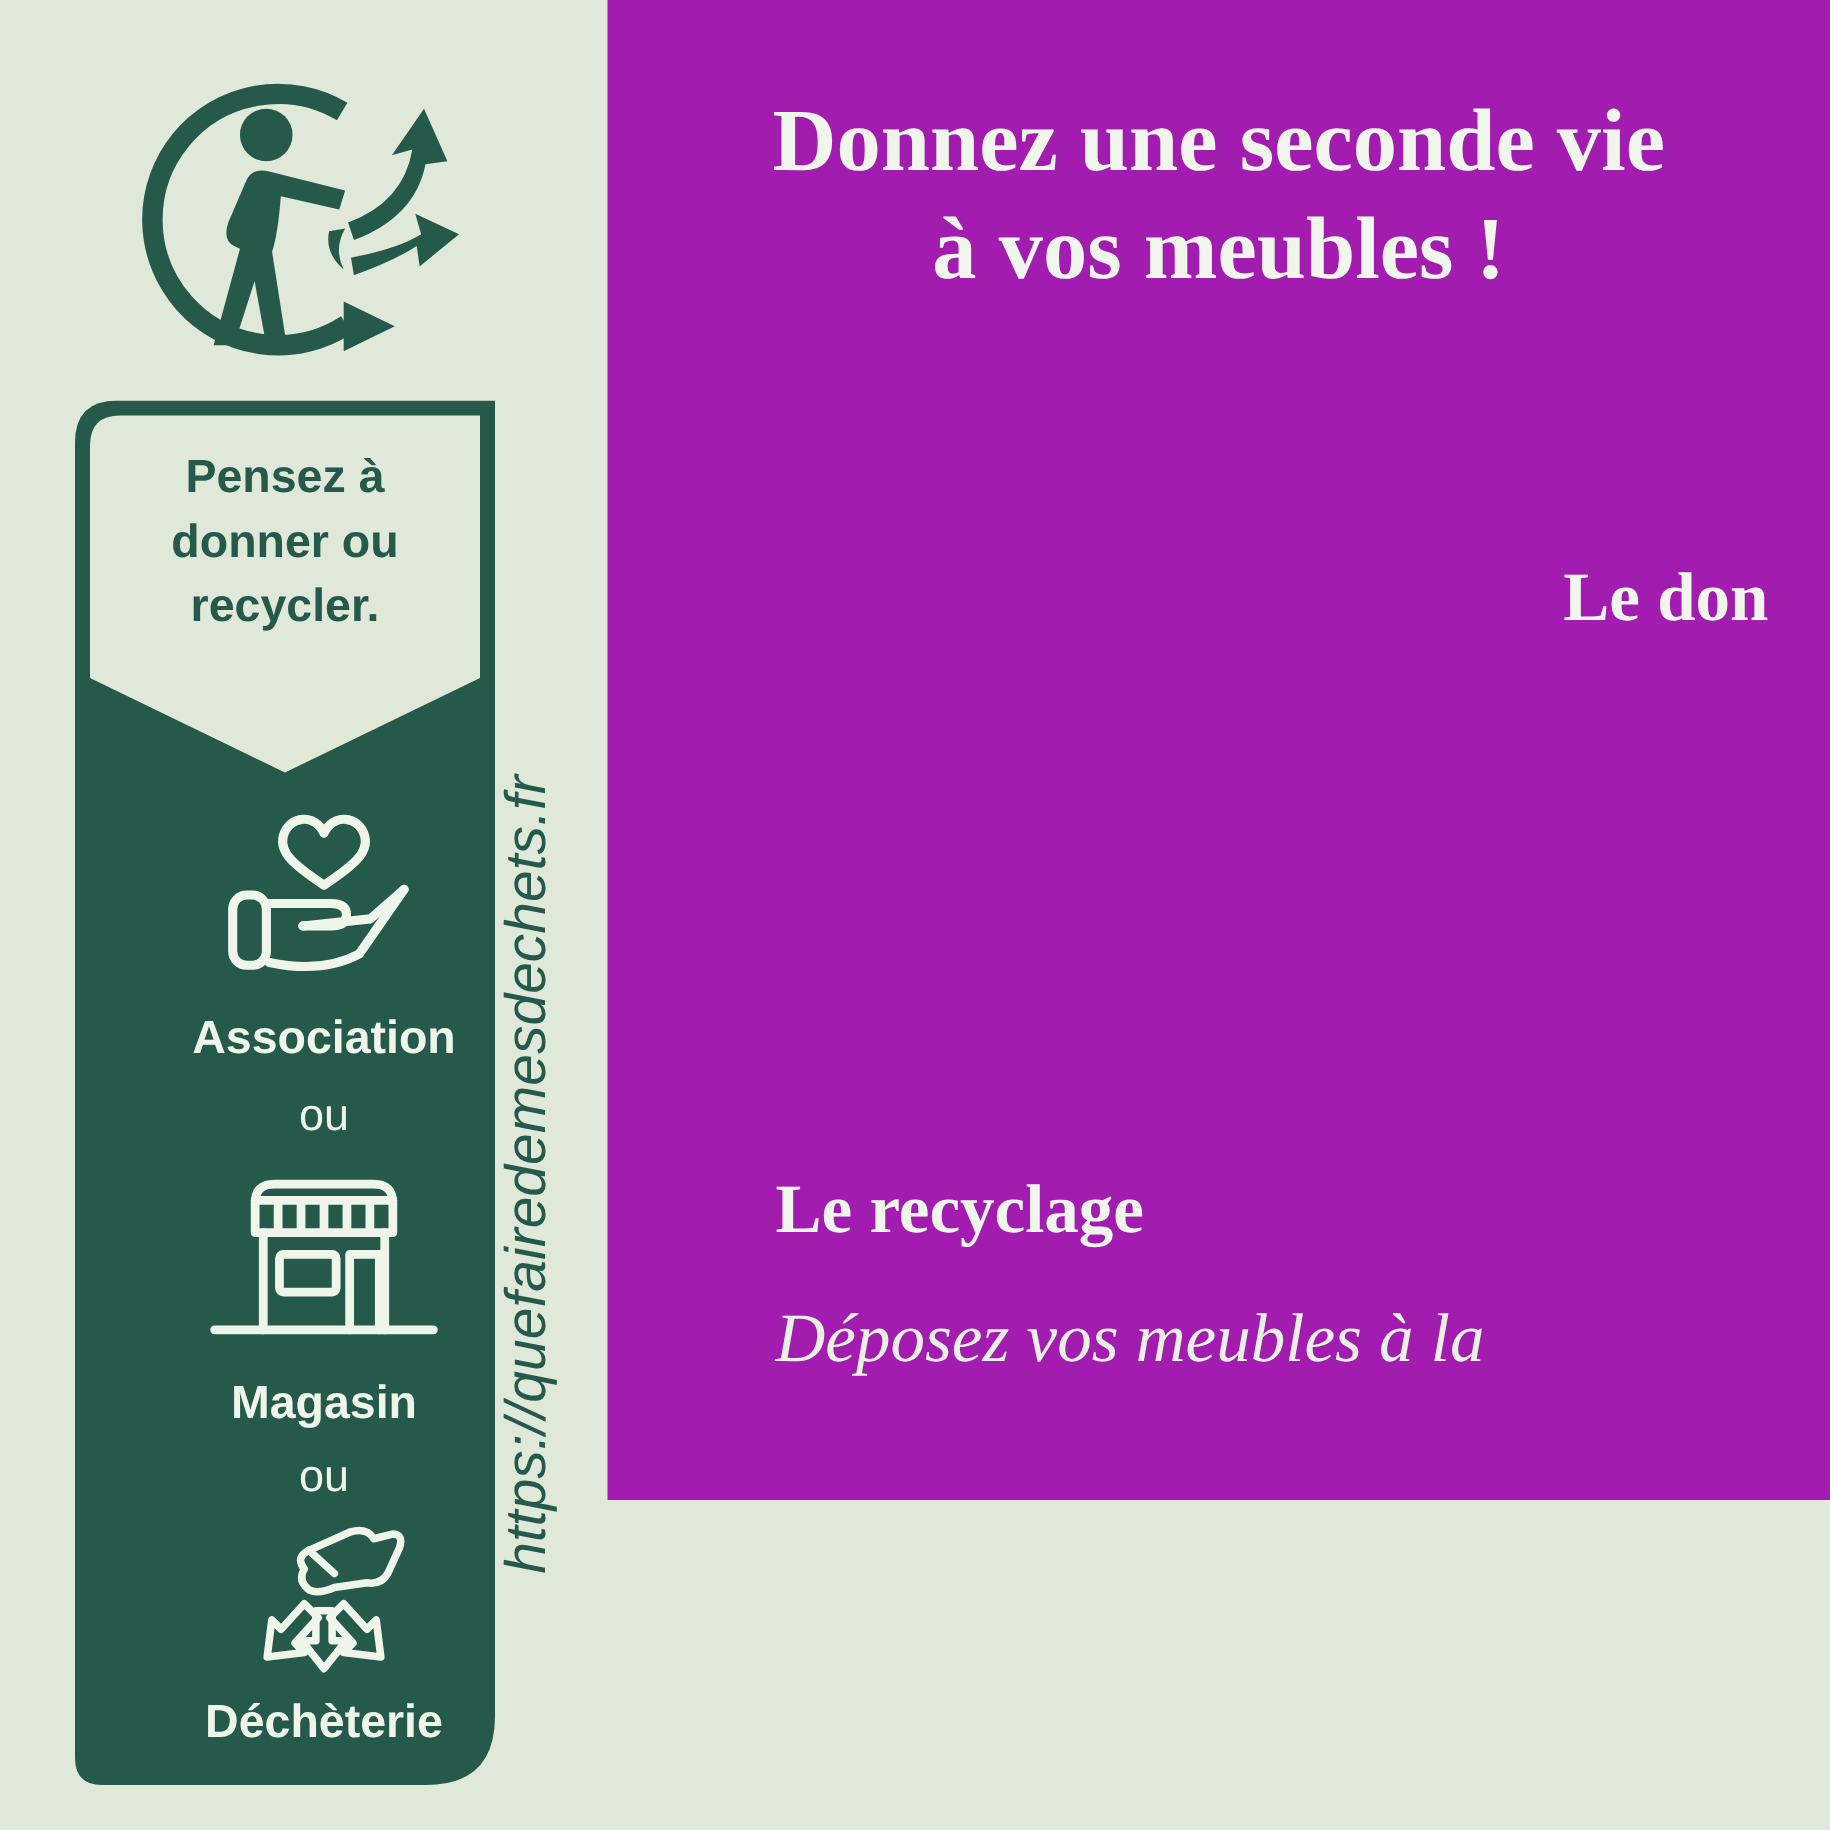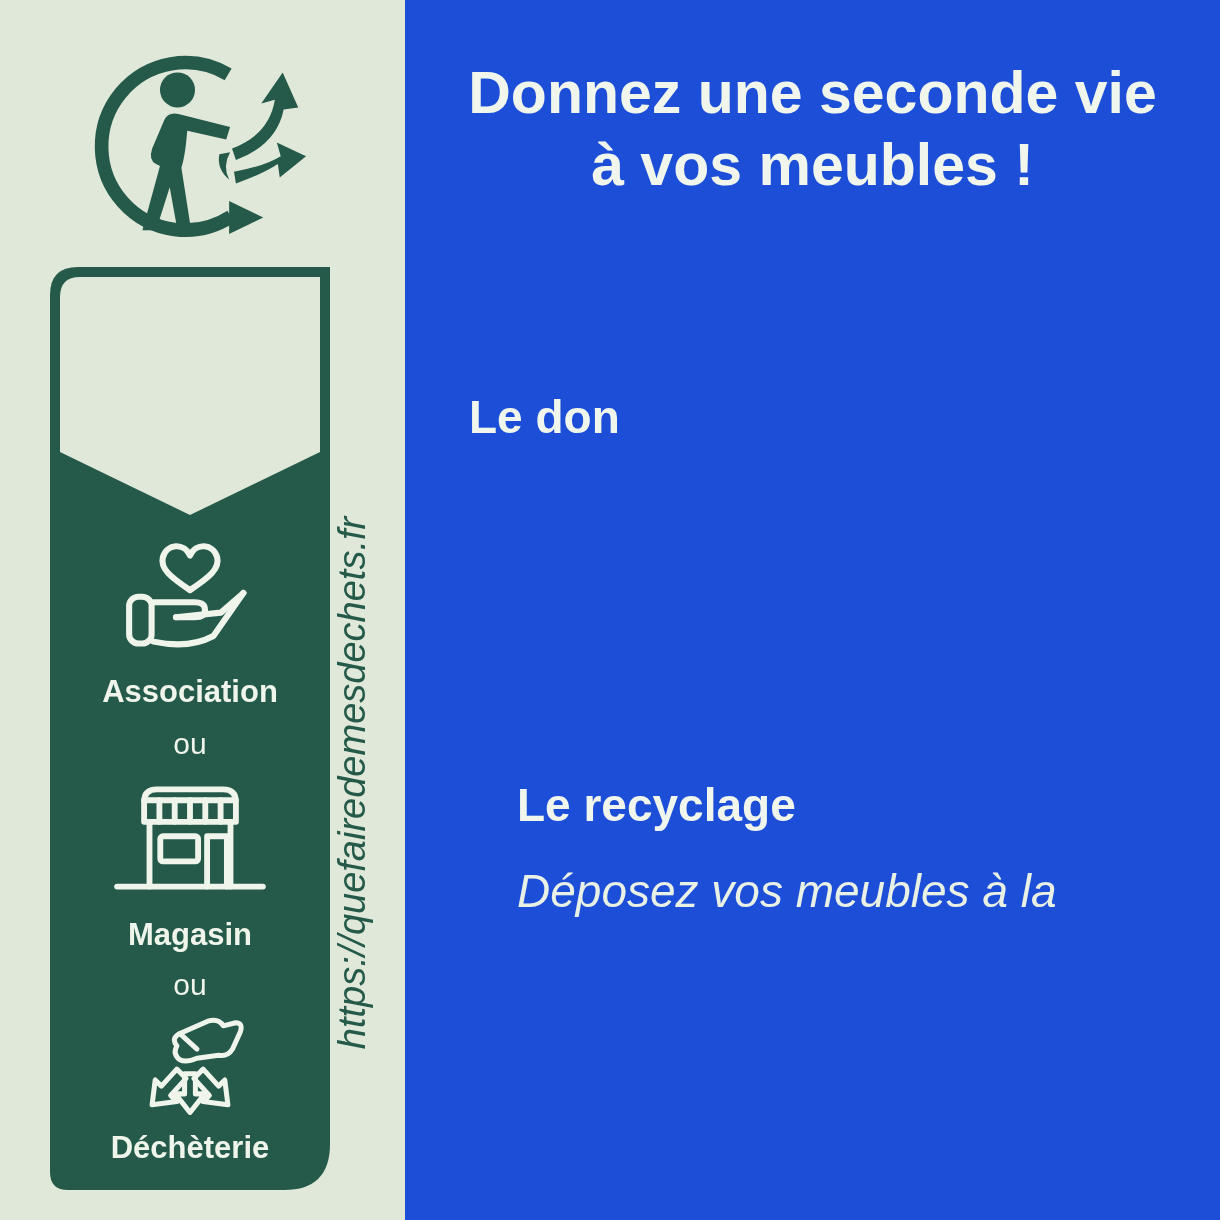--- a/index.html
+++ b/index.html
@@ -18,42 +18,42 @@
   .column-shape{position:absolute;left:0;top:0;width:280px;height:923px;}
 
   .banner-text{
     position:absolute;left:12px;top:30px;width:256px;
     text-align:center;color:#255a4b;font-weight:bold;
     font-size:31px;line-height:1.38;
   }
 
   .column-items{
     position:absolute;left:0;top:260px;width:280px;
-    display:flex;flex-direction:column;align-items:center;
+    display:flex;flex-direction:column;align-items:center;padding-left:26px;
   }
   .opt-icon{display:block;}
   .opt-label{color:#eff5eb;font-weight:bold;font-size:31px;line-height:1.1;}
   .opt-sep{color:#eff5eb;font-size:30px;line-height:1.1;}
 
   .url-vertical{
     position:absolute;left:352px;top:783px;
     transform:translate(-50%,-50%) rotate(-90deg);
     white-space:nowrap;
     color:#255a4b;font-style:italic;font-size:38px;
   }
 
   
-  .right-panel{position:absolute;left:405px;top:0;width:815px;height:1220px;background:#1d4ed8;}
+  .right-panel{position:absolute;left:405px;top:0;width:815px;height:1000px;background:#a21caf;font-family:Liberation Serif, serif;}
   .panel-title{
     position:absolute;left:0;top:58px;width:815px;
     text-align:center;color:#f0f6ec;font-weight:bold;
     font-size:59px;line-height:1.22;
   }
   .section{position:absolute;left:64px;width:710px;color:#eef4ea;}
-  .section-don{top:390px;}
+  .section-don{top:370px;text-align:right;}
   .section-recyclage{top:778px;margin-left:48px;}
   .section-heading{font-weight:bold;font-size:46px;line-height:1.2;color:#f0f6ec;}
   .section-body{margin-top:30px;font-style:italic;font-size:46px;line-height:1.24;color:#e9f1e5;}
 
   .stroke-ico{stroke:#eff5eb;stroke-width:6.5;fill:none;stroke-linecap:round;stroke-linejoin:round;}
 </style>
 </head>
 <body>
 
 <div class="canvas">
@@ -71,20 +71,25 @@
         <path d="M150 116 Q142 130 149 144 Q136 133 139 118 Z"></path>
       </g>
     </svg>
 
     <div class="pledge-column">
       <svg class="column-shape" viewBox="0 0 280 923">
         <path d="M28 0 L280 0 L280 877 Q280 923 234 923 L18 923 Q0 923 0 905 L0 28 Q0 0 28 0 Z" fill="#255a4b"></path>
         <path d="M30 10 L270 10 L270 185 L140 248 L10 185 L10 30 Q10 10 30 10 Z" fill="#e0e8d9"></path>
       </svg>
 
+      <div class="banner-text">
+        <div>Pensez à</div>
+        <div>donner ou</div>
+        <div>recycler.</div>
+      </div>
 
       <div class="column-items">
 
         <svg class="opt-icon" style="margin-top:6px" width="150" height="118" viewBox="0 0 150 126">
           <g class="stroke-ico" stroke-width="7">
             <path d="M75 24 C69 10 50 11 46 26 C43 38 54 47 75 61 C96 47 107 38 104 26 C100 11 81 10 75 24 Z"></path>
             <rect x="10" y="68" width="24" height="50" rx="10"></rect>
             <path d="M36 74 L80 74 Q91 74 91 82 Q91 90 80 90 L60 90"></path>
             <path d="M60 90 L108 85 L132 64"></path>
             <path d="M36 116 Q74 124 100 110 L132 64"></path>

